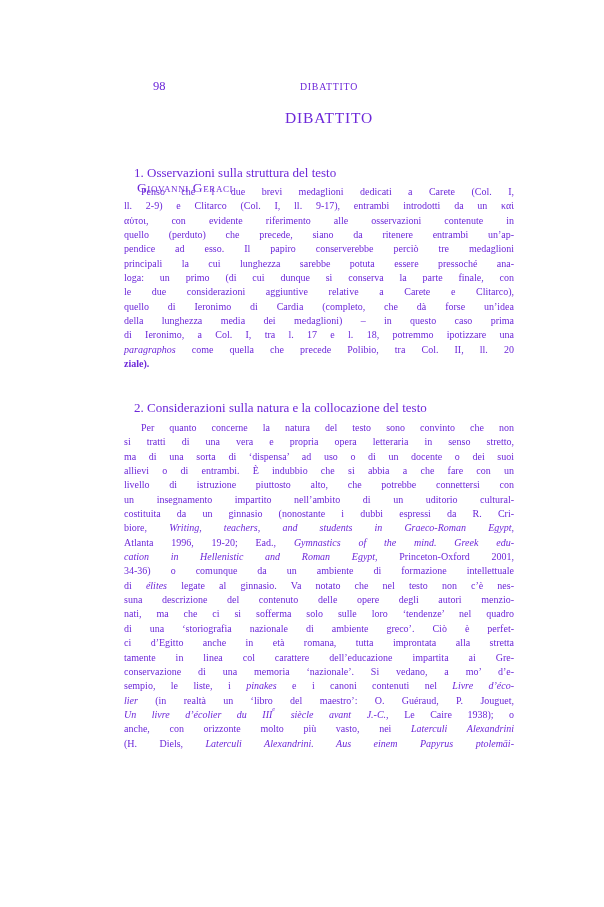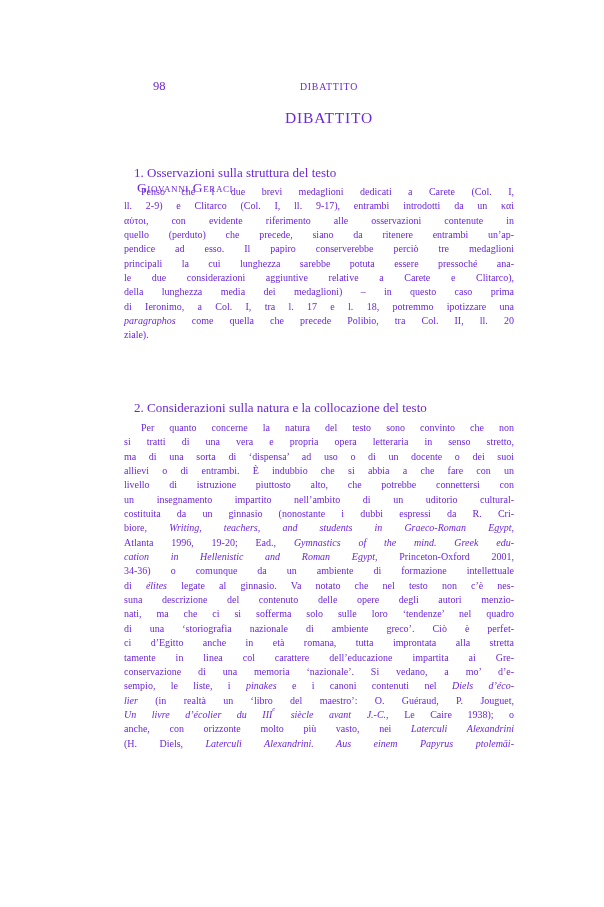--- a/index.html
+++ b/index.html
@@ -62,20 +62,21 @@
   }
   #para-1 { top: 185px; }
   #para-2 { top: 421px; }
 
   .tline {
     text-align: justify;
     text-align-last: justify;
   }
   .tline.tlast {
     text-align-last: left;
+    font-weight: bold;
   }
   .tline.tindent {
     text-indent: 17px;
   }
   .tline i { font-style: italic; }
   .tline sup {
     font-size: 0.62em;
     line-height: 0;
     position: relative;
     top: -0.35em;
@@ -96,21 +97,23 @@
 
   <div id="section1-heading" class="abs section-heading">1. Osservazioni sulla struttura del testo</div>
 
   <div id="para-1" class="abs para">
       <div class="tline tindent">Penso che i due brevi medaglioni dedicati a Carete (Col. I,</div>
       <div class="tline">ll. 2-9) e Clitarco (Col. I, ll. 9-17), entrambi introdotti da un καὶ</div>
       <div class="tline">αὐτοι, con evidente riferimento alle osservazioni contenute in</div>
       <div class="tline">quello (perduto) che precede, siano da ritenere entrambi un’ap-</div>
       <div class="tline">pendice ad esso. Il papiro conserverebbe perciò tre medaglioni</div>
       <div class="tline">principali la cui lunghezza sarebbe potuta essere pressoché ana-</div>
+      <div class="tline">loga: un primo (di cui dunque si conserva la parte finale, con</div>
       <div class="tline">le due considerazioni aggiuntive relative a Carete e Clitarco),</div>
+      <div class="tline">quello di Ieronimo di Cardia (completo, che dà forse un’idea</div>
       <div class="tline">della lunghezza media dei medaglioni) – in questo caso prima</div>
       <div class="tline">di Ieronimo, a Col. I, tra l. 17 e l. 18, potremmo ipotizzare una</div>
       <div class="tline"><i>paragraphos</i> come quella che precede Polibio, tra Col. II, ll. 20</div>
       <div class="tline tlast">ziale).</div>
     </div>
 
   <div id="section2-heading" class="abs section-heading">2. Considerazioni sulla natura e la collocazione del testo</div>
 
   <div id="para-2" class="abs para">
       <div class="tline tindent">Per quanto concerne la natura del testo sono convinto che non</div>
@@ -124,20 +127,20 @@
       <div class="tline">Atlanta 1996, 19-20; Ead., <i>Gymnastics of the mind. Greek edu-</i></div>
       <div class="tline"><i>cation in Hellenistic and Roman Egypt</i>, Princeton-Oxford 2001,</div>
       <div class="tline">34-36) o comunque da un ambiente di formazione intellettuale</div>
       <div class="tline">di <i>élites</i> legate al ginnasio. Va notato che nel testo non c’è nes-</div>
       <div class="tline">suna descrizione del contenuto delle opere degli autori menzio-</div>
       <div class="tline">nati, ma che ci si sofferma solo sulle loro ‘tendenze’ nel quadro</div>
       <div class="tline">di una ‘storiografia nazionale di ambiente greco’. Ciò è perfet-</div>
       <div class="tline">ci d’Egitto anche in età romana, tutta improntata alla stretta</div>
       <div class="tline">tamente in linea col carattere dell’educazione impartita ai Gre-</div>
       <div class="tline">conservazione di una memoria ‘nazionale’. Si vedano, a mo’ d’e-</div>
-      <div class="tline">sempio, le liste, i <i>pinakes</i> e i canoni contenuti nel <i>Diels d’éco-</i></div>
+      <div class="tline">sempio, le liste, i <i>pinakes</i> e i canoni contenuti nel <i>Livre d’éco-</i></div>
       <div class="tline"><i>lier</i> (in realtà un ‘libro del maestro’: O. Guéraud, P. Jouguet,</div>
       <div class="tline"><i>Un livre d’écolier du III<sup>e</sup> siècle avant J.-C.</i>, Le Caire 1938); o</div>
       <div class="tline">anche, con orizzonte molto più vasto, nei <i>Laterculi Alexandrini</i></div>
       <div class="tline">(H. Diels, <i>Laterculi Alexandrini. Aus einem Papyrus ptolemäi-</i></div>
     </div>
 
 </div>
 
 </body></html>

